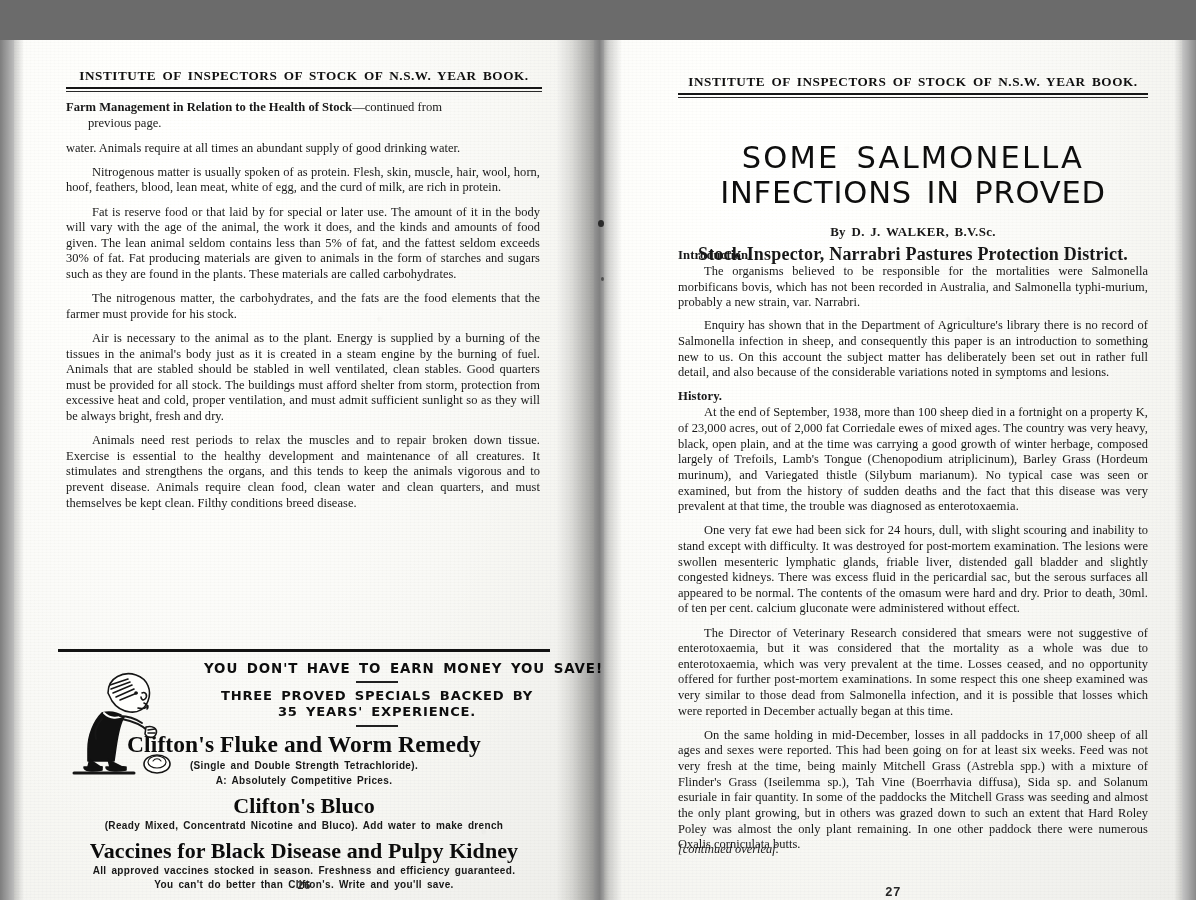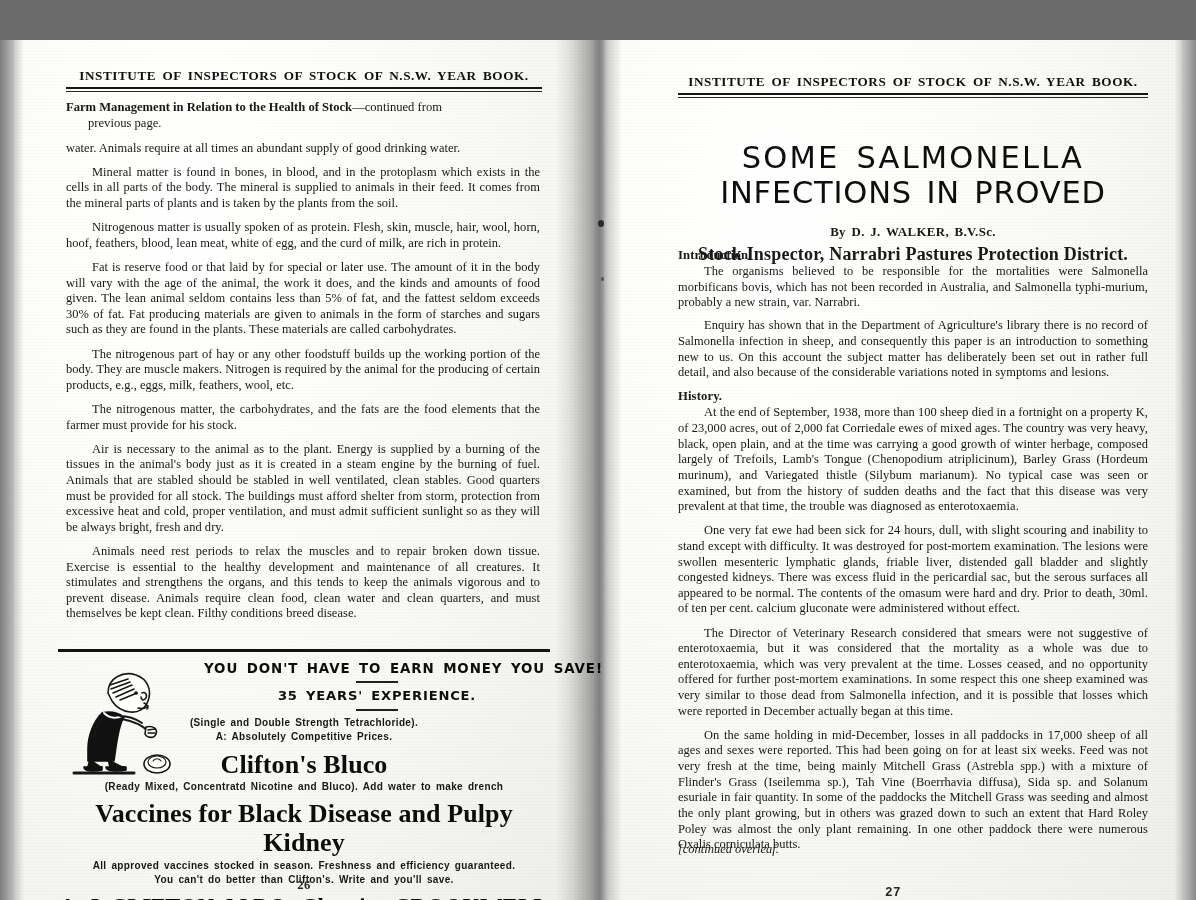--- a/index.html
+++ b/index.html
@@ -234,21 +234,21 @@
   .ad-wide { margin-left: 0; text-align: center; }
   .ad-prod {
     font-family: "Liberation Serif", serif;
     font-weight: bold;
     font-size: 23.5px;
     letter-spacing: .1px;
     color: #101010;
     margin: 4px 0 1px 0;
     line-height: 1.1;
   }
-  .ad-prod.smaller { font-size: 26px; }
+  .ad-prod.smaller { font-size: 22px; }
   .ad-fine {
     font-family: Liberation Sans, sans-serif;
     font-weight: bold;
     font-size: 10px;
     letter-spacing: .35px;
     word-spacing: 1.8px;
     line-height: 1.32;
     color: #1b1b1b;
     margin: 1px 0 0 0;
   }
@@ -302,24 +302,22 @@
       <hr class="runhead-rule2">
     </div>
 
     <div class="col-left" style="top:60px; width:474px;">
       <p class="contnote">
         <span>Farm Management in Relation to the Health of Stock</span><span class="lt">—continued from</span>
         <span class="contnote-l2">previous page.</span>
       </p>
 
       <p class="body noind">water.  Animals require at all times an abundant supply of good drinking water.</p>
-      <p class="body">Mineral matter is found in bones, in blood, and in the protoplasm which exists in the cells in all parts of the body.  The mineral is supplied to animals in their feed.  It comes from the mineral parts of plants and is taken by the plants from the soil.</p>
       <p class="body">Nitrogenous matter is usually spoken of as protein. Flesh, skin, muscle, hair, wool, horn, hoof, feathers, blood, lean meat, white of egg, and the curd of milk, are rich in protein.</p>
       <p class="body">Fat is reserve food or that laid by for special or later use.  The amount of it in the body will vary with the age of the animal, the work it does, and the kinds and amounts of food given.  The lean animal seldom contains less than 5% of fat, and the fattest seldom exceeds 30% of fat.  Fat producing materials are given to animals in the form of starches and sugars such as they are found in the plants.  These materials are called carbohydrates.</p>
-      <p class="body">The nitrogenous part of hay or any other foodstuff builds up the working portion of the body.  They are muscle makers. Nitrogen is required by the animal for the producing of certain products, e.g., eggs, milk, feathers, wool, etc.</p>
       <p class="body">The nitrogenous matter, the carbohydrates, and the fats are the food elements that the farmer must provide for his stock.</p>
       <p class="body">Air is necessary to the animal as to the plant.  Energy is supplied by a burning of the tissues in the animal's body just as it is created in a steam engine by the burning of fuel.  Animals that are stabled should be stabled in well ventilated, clean stables.  Good quarters must be provided for all stock.  The buildings must afford shelter from storm, protection from excessive heat and cold, proper ventilation, and must admit sufficient sunlight so as they will be always bright, fresh and dry.</p>
       <p class="body">Animals need rest periods to relax the muscles and to repair broken down tissue.  Exercise is essential to the healthy development and maintenance of all creatures.  It stimulates and strengthens the organs, and this tends to keep the animals vigorous and to prevent disease. Animals require clean food, clean water and clean quarters, and must themselves be kept clean.  Filthy conditions breed disease.</p>
     </div>
 
     <div class="adbox">
       <hr class="ad-toprule">
 
       <div class="ad-body">
 
@@ -359,25 +357,27 @@
 
             <ellipse cx="99" cy="101" rx="13" ry="9" fill="#fbfbf8" stroke="#1a1a1a" stroke-width="1.6"></ellipse>
             <ellipse cx="99" cy="99" rx="9" ry="6" fill="none" stroke="#1a1a1a" stroke-width="1.2"></ellipse>
             <path d="M95 98 C97 95, 101 95, 103 98" stroke-width="1.1"></path>
           </g>
         </svg>
 
         <div class="ad-text">
           <div class="ad-h1">YOU DON'T HAVE TO EARN MONEY YOU SAVE!</div>
           <div class="ad-sep"></div>
+          <div class="ad-h2">THREE PROVED SPECIALS BACKED BY</div>
           <div class="ad-h2">35 YEARS' EXPERIENCE.</div>
           <div class="ad-sep"></div>
         </div>
 
         <div class="ad-wide" style="margin-top:2px;">
+          <div class="ad-prod">Clifton's Fluke and Worm Remedy</div>
           <div class="ad-fine">(Single and Double Strength Tetrachloride).</div>
           <div class="ad-fine">A: Absolutely Competitive Prices.</div>
 
           <div class="ad-prod smaller" style="margin-top:7px;">Clifton's Bluco</div>
           <div class="ad-fine">(Ready Mixed, Concentratd Nicotine and Bluco).  Add water to make drench</div>
 
           <div class="ad-prod smaller" style="margin-top:7px;">Vaccines for Black Disease and Pulpy Kidney</div>
           <div class="ad-fine">All approved vaccines stocked in season.  Freshness and efficiency guaranteed.</div>
           <div class="ad-fine">You can't do better than Clifton's.  Write and you'll save.</div>
 

